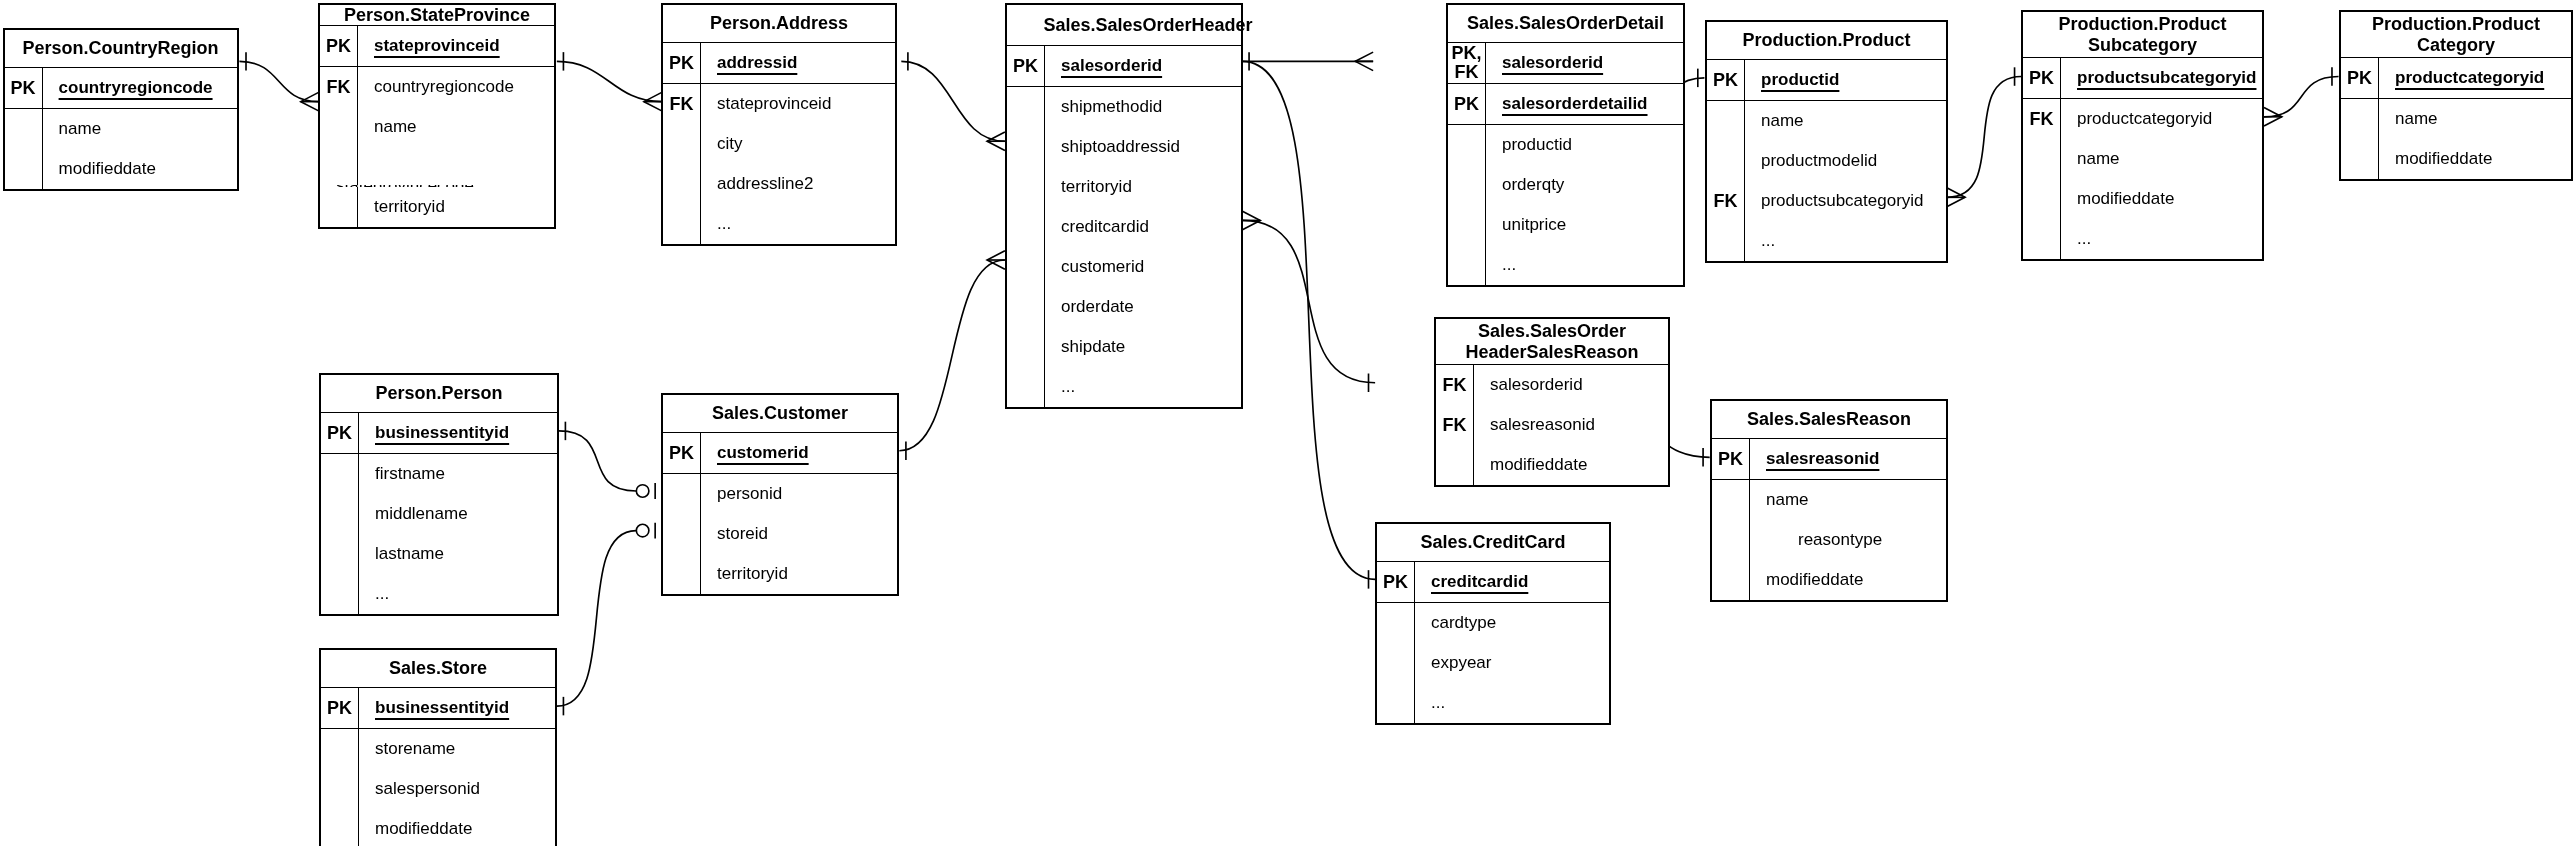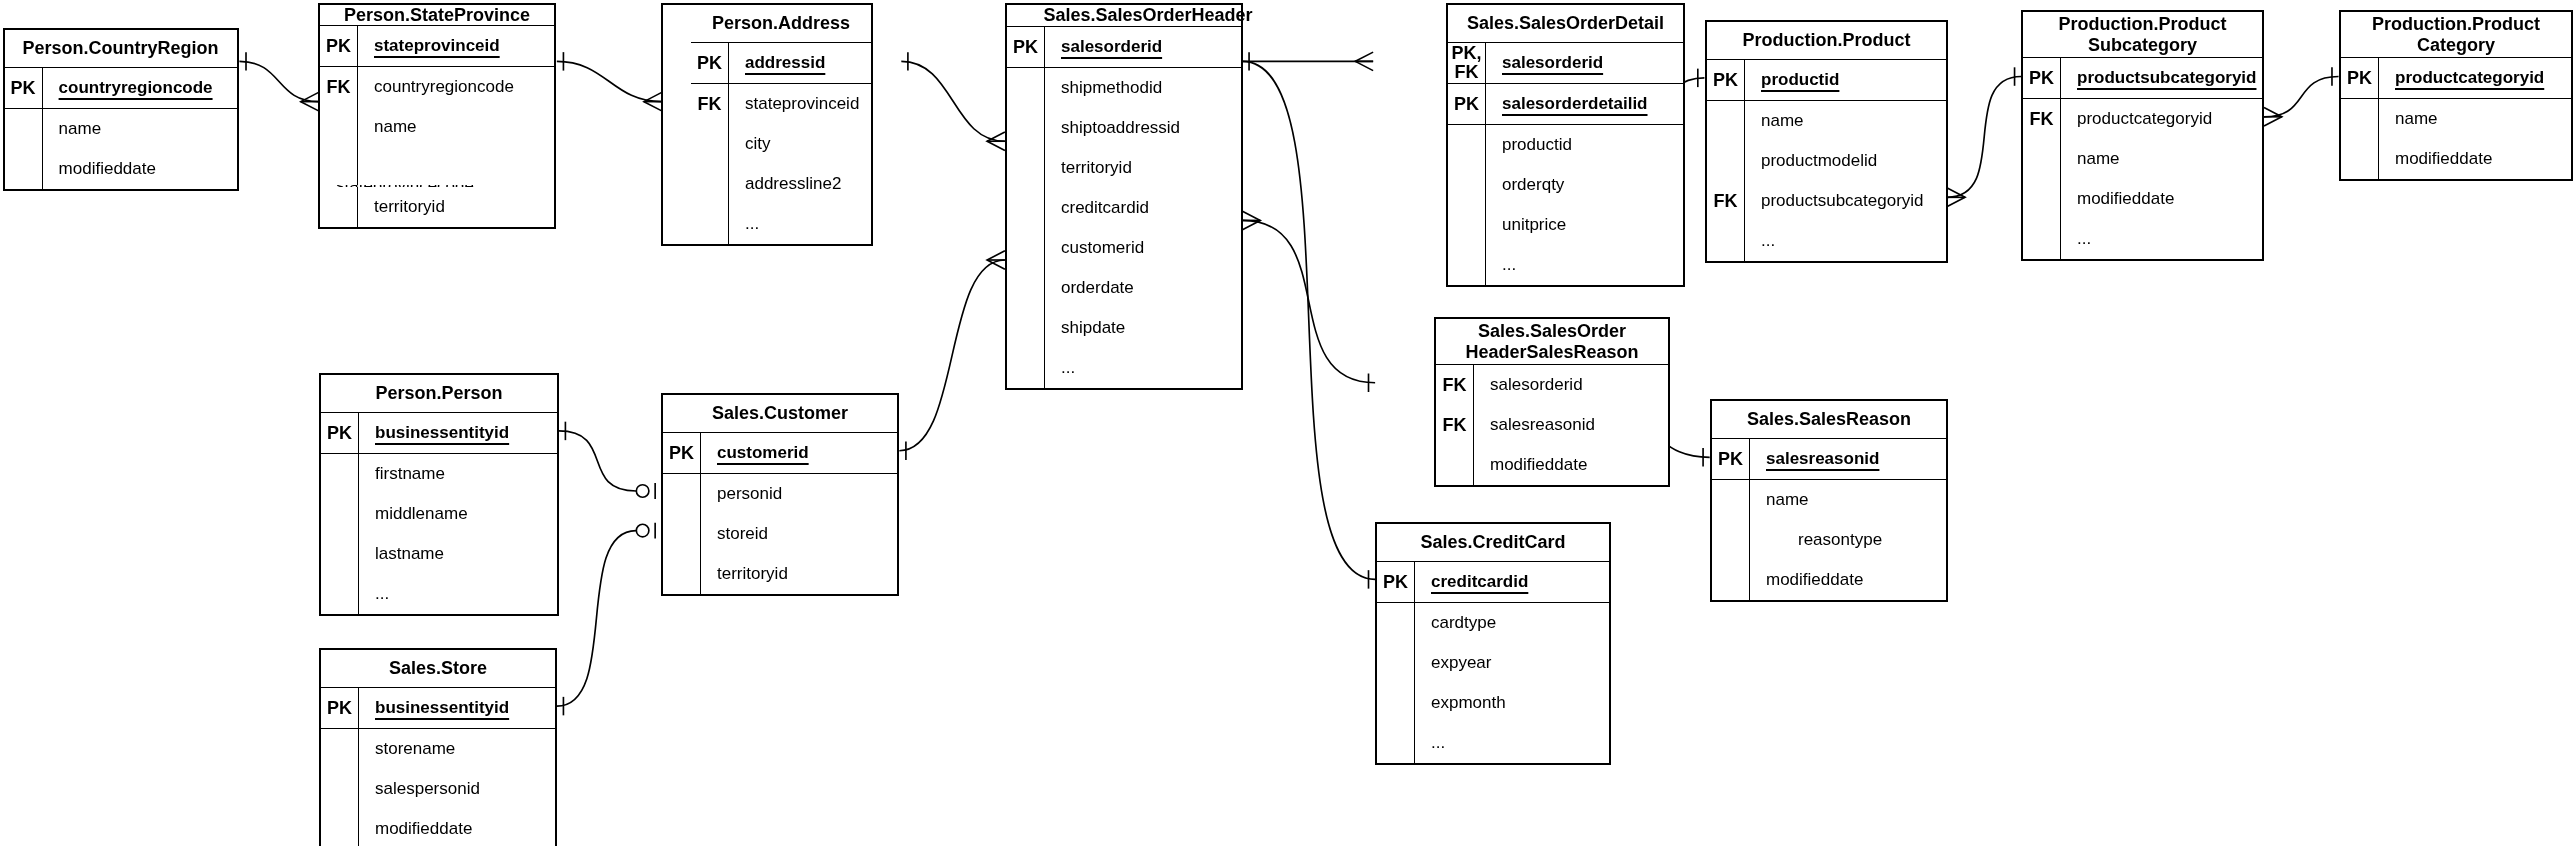--- a/index.html
+++ b/index.html
@@ -110,21 +110,21 @@
         </div>
         <div class="row" style="height: 40px; flex-direction: column;">
           <div class="keycell"></div>
           <div class="fieldcell">stateprovincecode</div>
         </div>
         <div class="row" style="height: 40px;">
           <div class="keycell"></div>
           <div class="fieldcell">territoryid</div>
         </div>
       </div>
-      <div class="entity" style="left: 661px; top: 3.3px; width: 212px; padding-left: 28px;">
+      <div class="entity" style="left: 661px; top: 3.3px; width: 236px;">
         <div class="entity-title" style="height: 38px;">Person.Address</div>
         <div class="row divider" style="height: 41px;">
           <div class="keycell">PK</div>
           <div class="fieldcell pk">addressid</div>
         </div>
         <div class="row" style="height: 40px;">
           <div class="keycell">FK</div>
           <div class="fieldcell">stateprovinceid</div>
         </div>
         <div class="row" style="height: 40px;">
@@ -134,21 +134,21 @@
         <div class="row" style="height: 40px;">
           <div class="keycell"></div>
           <div class="fieldcell">addressline2</div>
         </div>
         <div class="row" style="height: 40px;">
           <div class="keycell"></div>
           <div class="fieldcell">...</div>
         </div>
       </div>
       <div class="entity" style="left: 1005px; top: 3.3px; width: 238px;">
-        <div class="entity-title" style="height: 22px; padding-left: 48px;">Sales.SalesOrderHeader</div>
+        <div class="entity-title" style="height: 41px; padding-left: 48px;">Sales.SalesOrderHeader</div>
         <div class="row divider" style="height: 41px;">
           <div class="keycell">PK</div>
           <div class="fieldcell pk">salesorderid</div>
         </div>
         <div class="row" style="height: 40px;">
           <div class="keycell"></div>
           <div class="fieldcell">shipmethodid</div>
         </div>
         <div class="row" style="height: 40px;">
           <div class="keycell"></div>
@@ -353,24 +353,20 @@
           <div class="keycell">PK</div>
           <div class="fieldcell pk">creditcardid</div>
         </div>
         <div class="row" style="height: 40px;">
           <div class="keycell"></div>
           <div class="fieldcell">cardtype</div>
         </div>
         <div class="row" style="height: 40px;">
           <div class="keycell"></div>
           <div class="fieldcell">expyear</div>
-        </div>
-        <div class="row" style="height: 40px;">
-          <div class="keycell"></div>
-          <div class="fieldcell">expmonth</div>
         </div>
         <div class="row" style="height: 40px;">
           <div class="keycell"></div>
           <div class="fieldcell">...</div>
         </div>
       </div>
       <div class="entity" style="left: 319px; top: 648px; width: 238px;">
         <div class="entity-title" style="height: 38px;">Sales.Store</div>
         <div class="row divider" style="height: 41px;">
           <div class="keycell">PK</div>

